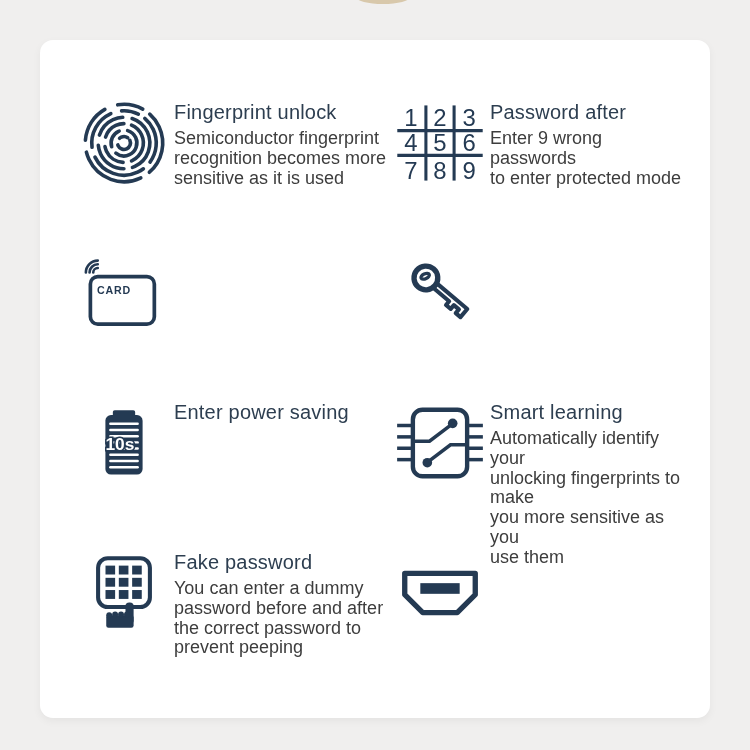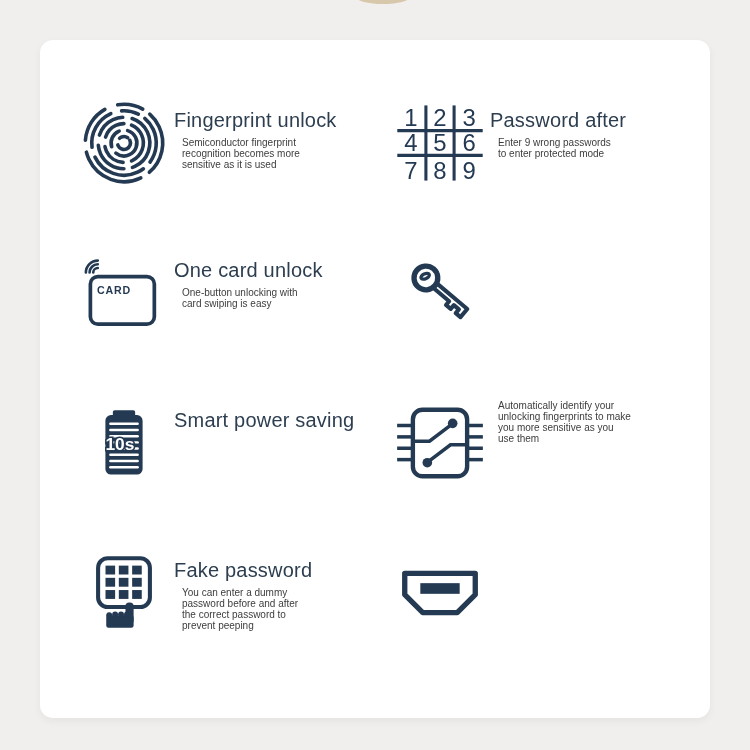--- a/index.html
+++ b/index.html
@@ -31,26 +31,26 @@
     grid-auto-rows:150px;
   }
   .feature { display:flex; gap:6px; align-items:flex-start; }
   .icon-box {
     width:88px; min-width:88px; height:98px;
     display:flex; align-items:center; justify-content:center;
   }
   .text { padding-top:6px; }
   .title {
     font-size:20px; color:#2d3e50;
-    margin:8px 0 5px 0; font-weight:400;
+    margin:0 0 5px 0; font-weight:400;
     letter-spacing:0.2px; line-height:1.2;
   }
   .desc {
-    font-size:10px; color:#3d3d3d;
-    line-height:1.1; white-space:pre-line;margin-left:8px;
+    font-size:18px; color:#3d3d3d;
+    line-height:1.1; white-space:pre-line;
   }
   svg text { font-family:"Liberation Sans", sans-serif; }
 </style>
 </head>
 <body>
 
 <div class="page">
   <div class="ribbon"></div>
 
   <div class="card">
@@ -110,25 +110,20 @@
         <div class="icon-box">
           <svg viewBox="0 0 100 92" width="82" height="76">
             <g fill="none" stroke="#243a53" stroke-width="3.2" stroke-linecap="round">
               <path d="M12.5,21 A5.5,5.5 0 0 1 18,15.5"></path>
               <path d="M8,21 A10,10 0 0 1 18,11"></path>
               <path d="M3.5,21 A14.5,14.5 0 0 1 18,6.5"></path>
             </g>
             <rect x="9" y="26" width="78" height="58" rx="9" fill="none" stroke="#243a53" stroke-width="4.5"></rect>
             <text x="17" y="47" font-size="13" font-weight="bold" letter-spacing="1" fill="#243a53">CARD</text>
           </svg>
-        </div>
-        <div class="text">
-          <div class="title">One card unlock</div>
-          <div class="desc">One-button unlocking with
-card swiping is easy</div>
         </div>
       </div>
 
       <div class="feature">
         <div class="icon-box">
           <svg viewBox="0 0 100 100" width="82" height="82">
             <g transform="rotate(40 50 50)" stroke="#243a53" fill="none">
               <circle cx="25" cy="47" r="14.5" stroke-width="6.5"></circle>
               <ellipse cx="23" cy="46" rx="3" ry="5.5" stroke-width="4" transform="rotate(25 23 46)"></ellipse>
               <path d="M40,43.5 H88 V56.5 H80.5 V50.5 H72.5 V56.5 H65 V50.5 H40 Z" stroke-width="5" stroke-linejoin="round"></path>
@@ -149,21 +144,21 @@
               <line x1="28" y1="54" x2="72" y2="54"></line>
               <line x1="28" y1="64" x2="72" y2="64"></line>
               <line x1="28" y1="74" x2="72" y2="74"></line>
               <line x1="28" y1="84" x2="72" y2="84"></line>
               <line x1="28" y1="94" x2="72" y2="94"></line>
             </g>
             <text x="20" y="67" font-size="28" font-weight="bold" fill="#ffffff" stroke="#243a53" stroke-width="5" paint-order="stroke">10s</text>
           </svg>
         </div>
         <div class="text">
-          <div class="title">Smart power saving</div>
+          <div class="title">Enter power saving</div>
         </div>
       </div>
 
       <div class="feature">
         <div class="icon-box">
           <svg viewBox="0 0 100 96" width="88" height="84">
             <g stroke="#243a53" stroke-width="4">
               <line x1="1" y1="28" x2="19" y2="28"></line>
               <line x1="1" y1="41" x2="19" y2="41"></line>
               <line x1="1" y1="54" x2="19" y2="54"></line>
@@ -176,20 +171,21 @@
             <rect x="19" y="10" width="62" height="76" rx="11" fill="#ffffff" stroke="#243a53" stroke-width="5"></rect>
             <g stroke="#243a53" stroke-width="4" fill="none">
               <path d="M19,46 H38 L63,27"></path>
               <path d="M37,69 L62,50 H81"></path>
             </g>
             <circle cx="64.5" cy="25.5" r="5.5" fill="#243a53"></circle>
             <circle cx="35.5" cy="70.5" r="5.5" fill="#243a53"></circle>
           </svg>
         </div>
         <div class="text">
+          <div class="title">Smart learning</div>
           <div class="desc">Automatically identify your
 unlocking fingerprints to make
 you more sensitive as you
 use them</div>
         </div>
       </div>
 
       <div class="feature">
         <div class="icon-box">
           <svg viewBox="0 0 100 100" width="74" height="96">

